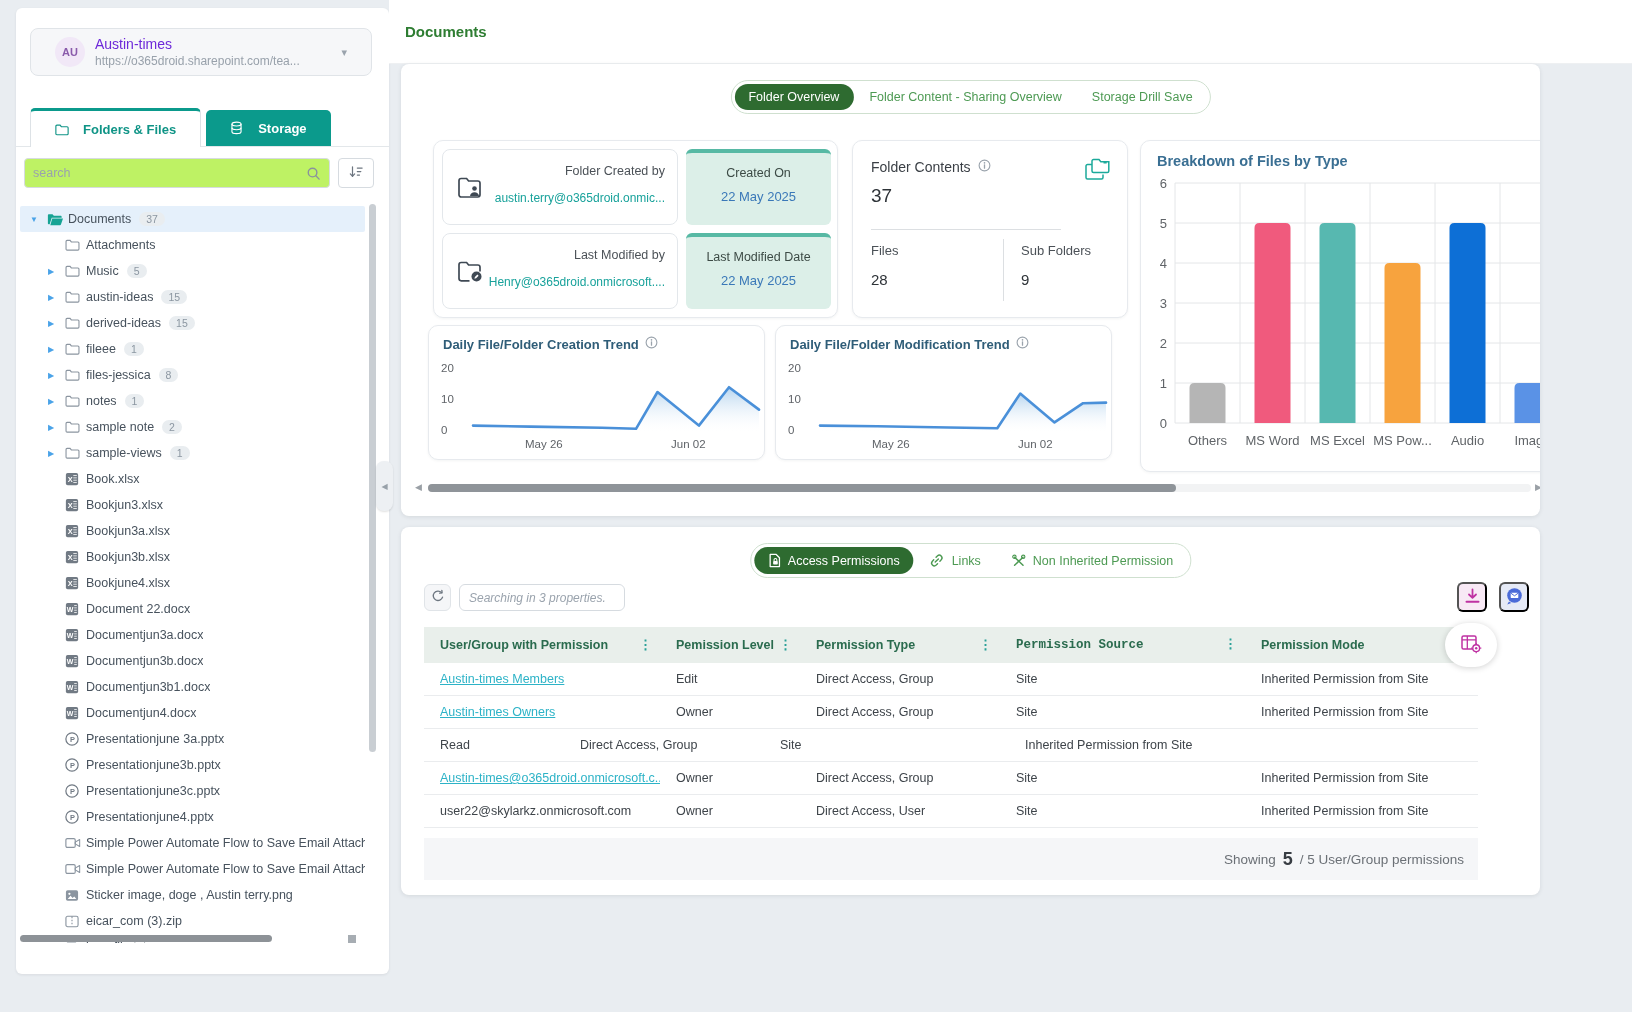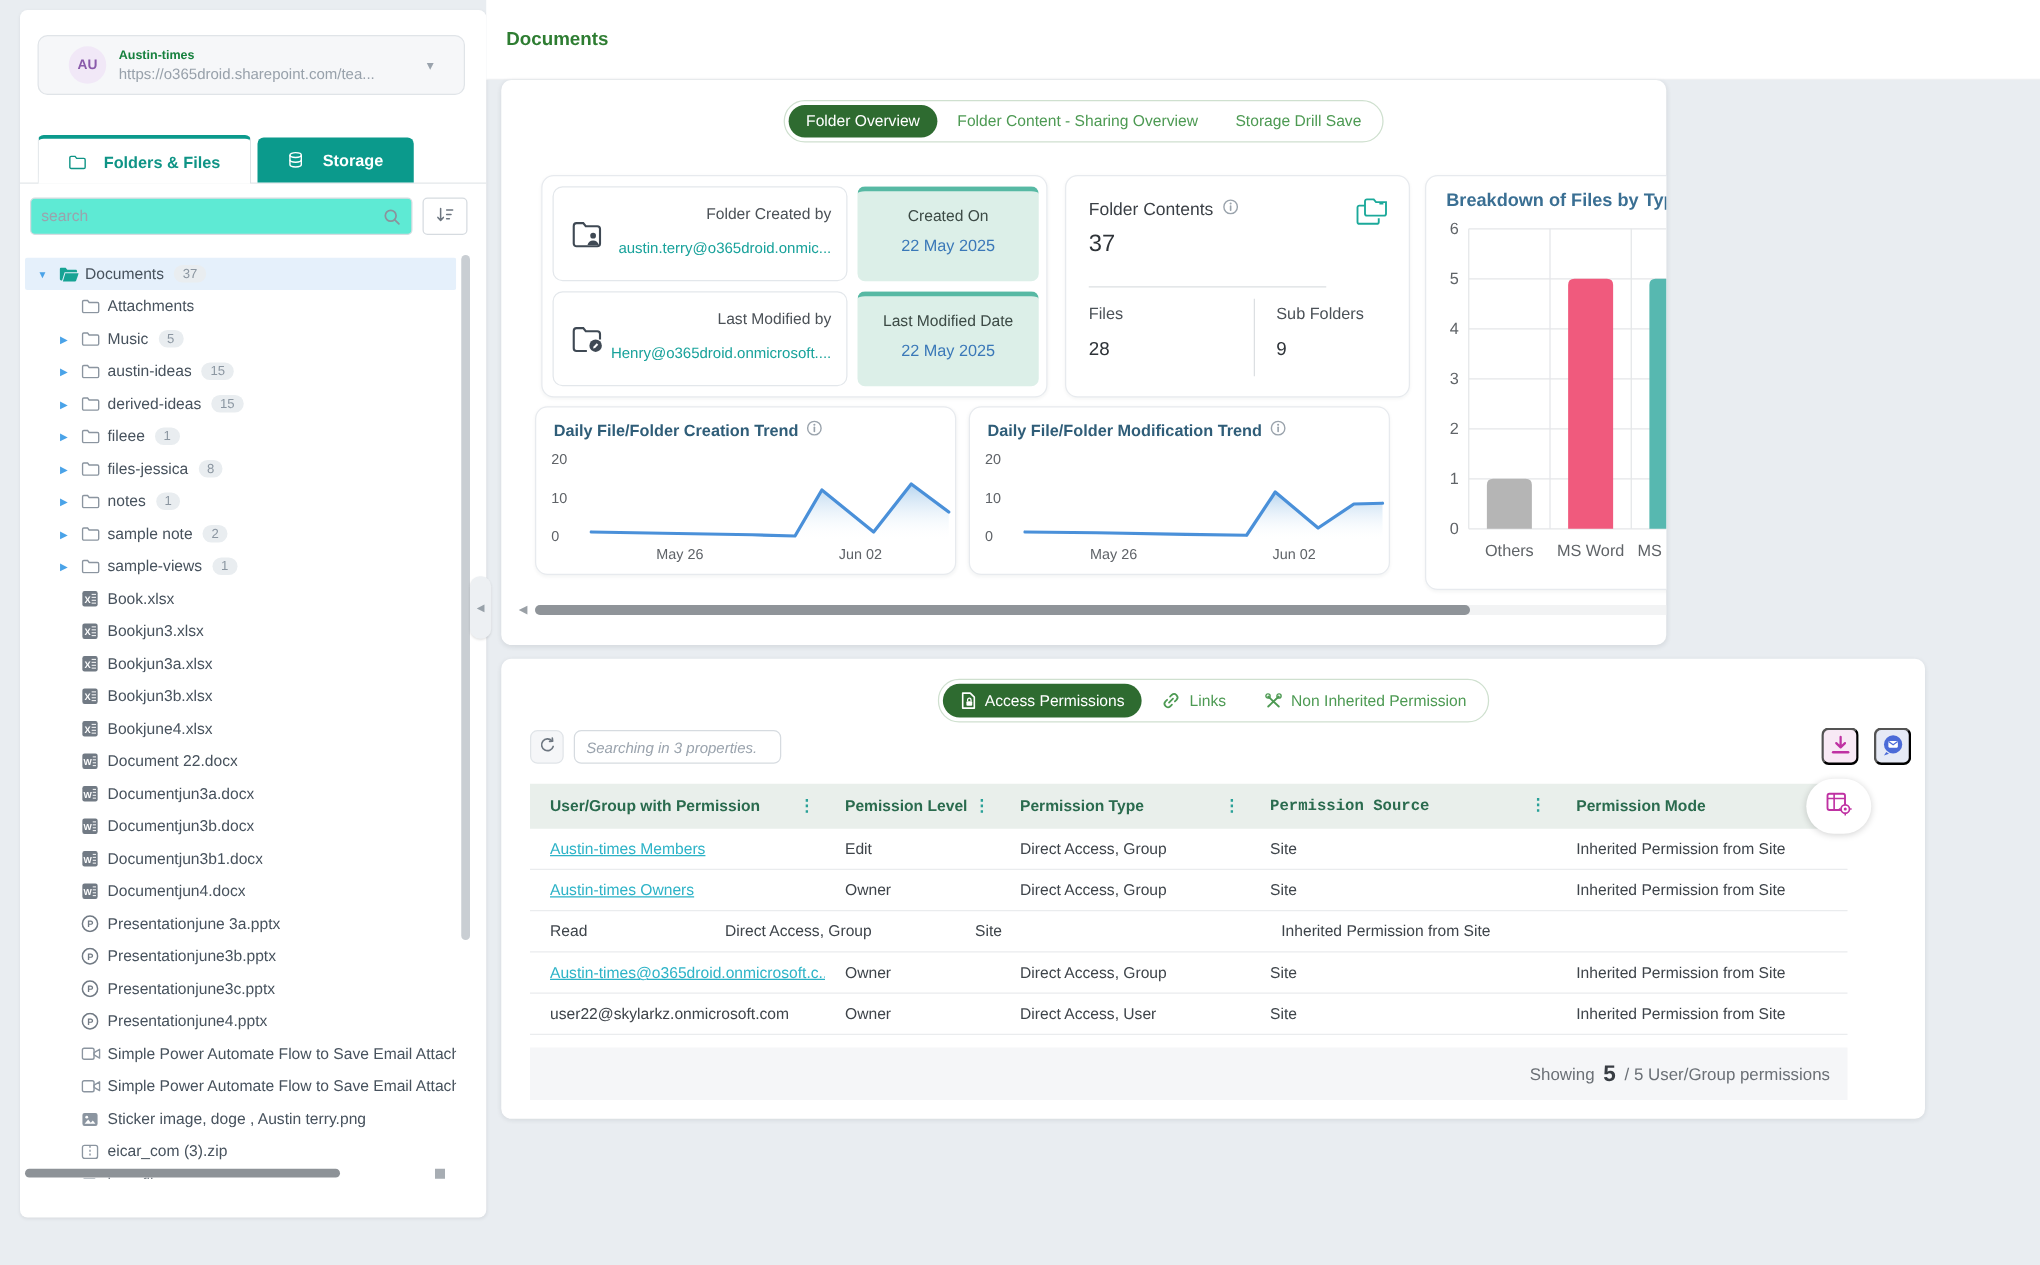--- a/index.html
+++ b/index.html
@@ -2,28 +2,28 @@
 <html><head>
 <meta charset="utf-8">
 <style>
 *{box-sizing:border-box;margin:0;padding:0}
 body{position:relative;width:1632px;height:1012px;background:#e9edf1;font-family:"Liberation Sans",sans-serif;overflow:hidden}
 
 
 .sidebar{position:absolute;left:16px;top:8px;width:373px;height:966px;background:#fff;border-radius:6px;box-shadow:0 1px 3px rgba(20,30,40,.08);overflow:hidden}
 .site-card{position:absolute;left:14px;top:20px;width:342px;height:48px;background:#f6f7f9;border:1px solid #e0e4e8;border-radius:8px;display:flex;align-items:center;padding:0 24px;gap:10px}
 .avatar{width:30px;height:30px;border-radius:50%;background:#f1e8f7;color:#8a5bab;font-size:11px;font-weight:bold;display:flex;align-items:center;justify-content:center;flex:0 0 30px}
-.site-name{font-size:10px;font-weight:bold;color:#15803d}
+.site-name{font-size:14px;font-weight:normal;color:#6d28d9}
 .site-url{font-size:12px;color:#98a1ab;margin-top:2px;white-space:nowrap}
 .site-caret{margin-left:auto;color:#9aa3ad;font-size:11px}
 .side-tabs{position:absolute;left:0;top:100px;width:100%;height:39px;border-bottom:1px solid #e3e7ea;padding-left:14px;display:flex;align-items:flex-end}
 .tab{display:inline-flex;align-items:center;gap:7px;font-size:13px;padding:0 24px;height:36px;border-radius:5px 5px 0 0;font-weight:bold}
 .tab-files{background:#fff;border:1px solid #dde2e6;border-top:3px solid #0b9a8c;border-bottom:none;color:#0f9486;height:39px;margin-bottom:-1px;position:relative;z-index:2}
 .tab-storage{background:#0b9a8c;color:#fff;margin-left:5px}
-.search-box{position:absolute;left:8px;top:150px;width:306px;height:30px;border:1px solid #d6dbe0;border-radius:4px;background:#5eead4;display:flex;align-items:center}
+.search-box{position:absolute;left:8px;top:150px;width:306px;height:30px;border:1px solid #d6dbe0;border-radius:4px;background:#bef264;display:flex;align-items:center}
 .search-box input{flex:1;border:none;outline:none;padding:0 8px;font-size:12.5px;color:#4a5360;font-family:inherit;background:transparent}
 .search-box input::placeholder{color:#9aa3ad}
 .search-mag{padding-right:8px;display:flex}
 .sort-btn{position:absolute;left:322px;top:150px;width:36px;height:30px;border:1px solid #d6dbe0;border-radius:4px;background:#fff;display:flex;align-items:center;justify-content:center}
 .tree{position:absolute;left:4px;top:198px;width:345px;height:737px;overflow:hidden}
 .tree-row{display:flex;align-items:center;height:26px;font-size:12.5px;color:#47525d;white-space:nowrap;padding-left:10px}
 .tree-row.lvl1{padding-left:28px}
 .tree-row.sel{background:#e5f0fb;border-radius:2px}
 .caret{width:17px;flex:0 0 17px;font-size:8px;color:#4aa3e8}
 .ticon{width:21px;flex:0 0 21px;display:flex;align-items:center}
@@ -31,21 +31,21 @@
 .badge{margin-left:8px;background:#e9edf0;color:#8b96a1;font-size:10.5px;padding:1px 7px;border-radius:9px;flex:0 0 auto}
 .v-scroll{position:absolute;left:353px;top:196px;width:7px;height:548px;background:#c9ced3;border-radius:4px}
 .h-scroll{position:absolute;left:4px;top:927px;width:252px;height:7px;background:#8d9297;border-radius:4px}
 .scroll-corner{position:absolute;left:332px;top:927px;width:8px;height:8px;background:#a7adb3}
 .collapse-handle{position:absolute;left:376px;top:461px;width:17px;height:50px;background:#edf0f3;border-radius:8px;display:flex;align-items:center;justify-content:center;font-size:8px;color:#98a1a9;box-shadow:0 1px 2px rgba(0,0,0,.12);z-index:5}
 
 
 .header-strip{position:absolute;left:389px;top:0;width:1243px;height:64px;background:#fff;border-bottom:1px solid #eef0f2}
 .page-title{position:absolute;left:16px;top:23px;font-size:15px;font-weight:bold;color:#2e7d32}
 .panel{position:absolute;background:#fff;border-radius:8px;box-shadow:0 1px 4px rgba(25,35,45,.1)}
-.overview-panel{left:401px;top:64px;width:932px;height:452px;overflow:hidden}
+.overview-panel{left:401px;top:64px;width:1139px;height:452px;overflow:hidden}
 .perm-panel{left:401px;top:527px;width:1139px;height:368px;overflow:hidden}
 .pill-group{position:absolute;left:50%;transform:translateX(-50%);top:16px;display:inline-flex;align-items:center;gap:2px;background:#fff;border:1px solid #cfe0cf;border-radius:17px;padding:3px;white-space:nowrap;z-index:3}
 .pill{display:inline-flex;align-items:center;gap:7px;padding:6px 14px;font-size:12.5px;color:#4d9a53;border-radius:14px}
 .pill-active{background:#2e6b30;color:#fff}
 .picon{display:flex}
 
 .card{background:#fff;border:1px solid #e7eaee;border-radius:10px;box-shadow:0 1px 3px rgba(20,30,40,.05);position:absolute}
 .meta-card{left:32px;top:76px;width:405px;height:178px}
 .who-card{position:absolute;left:8px;width:236px;height:76px;border:1px solid #e3e7eb;border-radius:8px}
 .who-1{top:8px}.who-2{top:92px}

